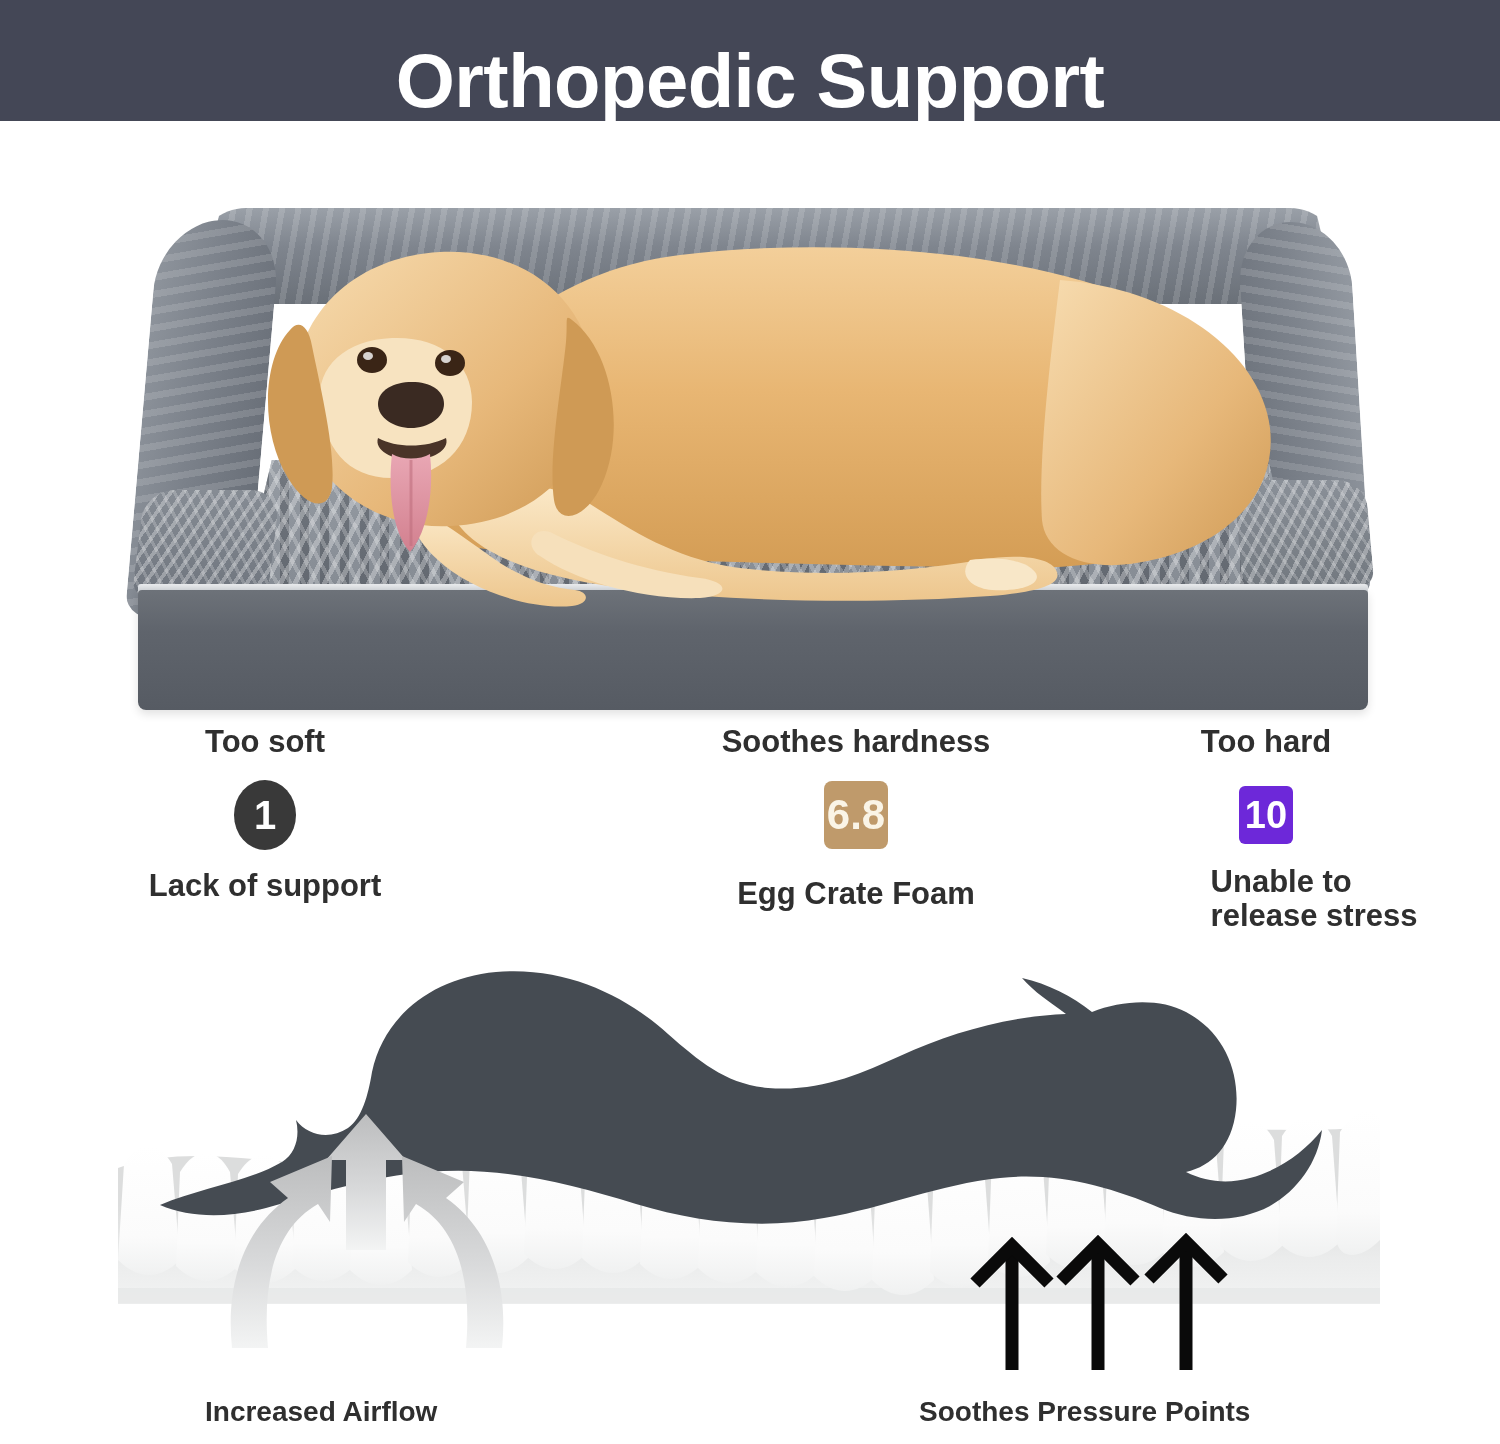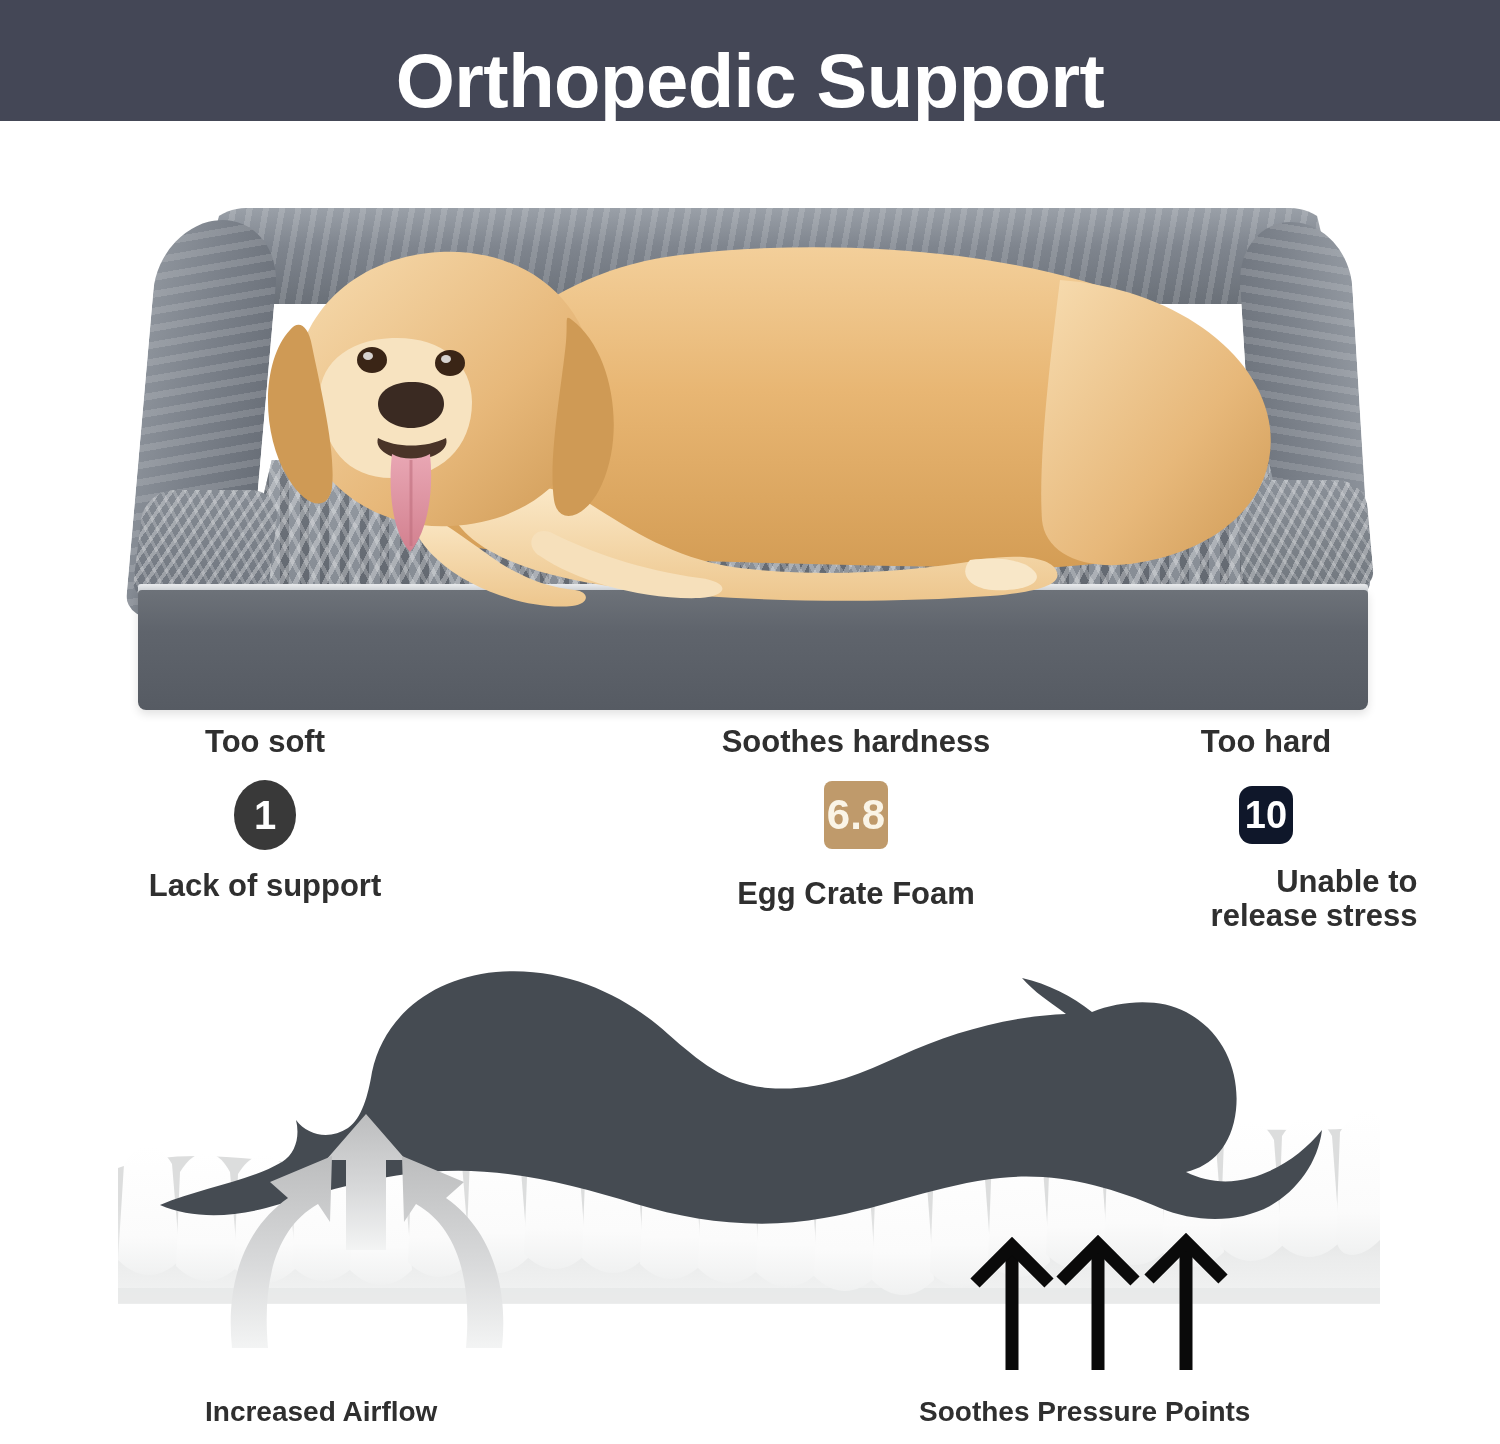--- a/index.html
+++ b/index.html
@@ -109,35 +109,35 @@
     position:absolute; left:0; top:735px; width:1500px; height:200px;
   }
   .scale-stop{ position:absolute; }
   .stop-top-label{
     position:absolute; left:50%; transform:translateX(-50%);
     bottom:58px; white-space:nowrap;
     font-size:31px; font-weight:bold; color:#2f2f2f; line-height:1;
   }
   .stop-bottom-label{
     position:absolute; left:50%; transform:translateX(-50%);
-    top:54px; white-space:nowrap; text-align:right;
+    top:54px; white-space:nowrap; text-align:left;
     font-size:31px; font-weight:bold; color:#2f2f2f; line-height:1.1;
   }
   .badge{
     position:absolute; left:50%; top:0; transform:translate(-50%,-50%);
     display:flex; align-items:center; justify-content:center;
     font-weight:bold; color:#ffffff; line-height:1;
   }
   .badge-circle{
     width:62px; height:70px; border-radius:50%;
     background:#393939; font-size:40px;
   }
   .badge-square{
-    width:54px; height:58px; border-radius:13px;
-    background:#0f172a; font-size:38px;
+    width:54px; height:58px; border-radius:6px;
+    background:#6d28d9; font-size:38px;
   }
   .badge-tan{
     width:64px; height:68px; border-radius:8px;
     background:#bf9a6b; color:#faf4e6; font-size:42px;
   }
 
   
   .foam-section{
     position:absolute; left:0; top:950px; width:1500px; height:494px;
   }

